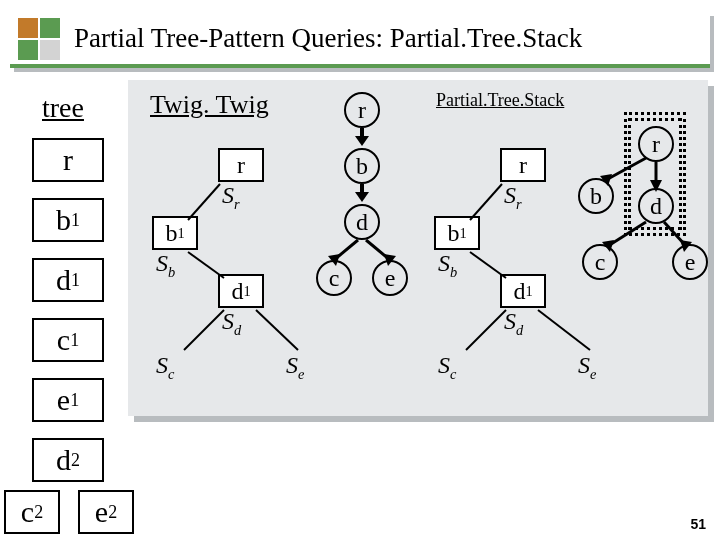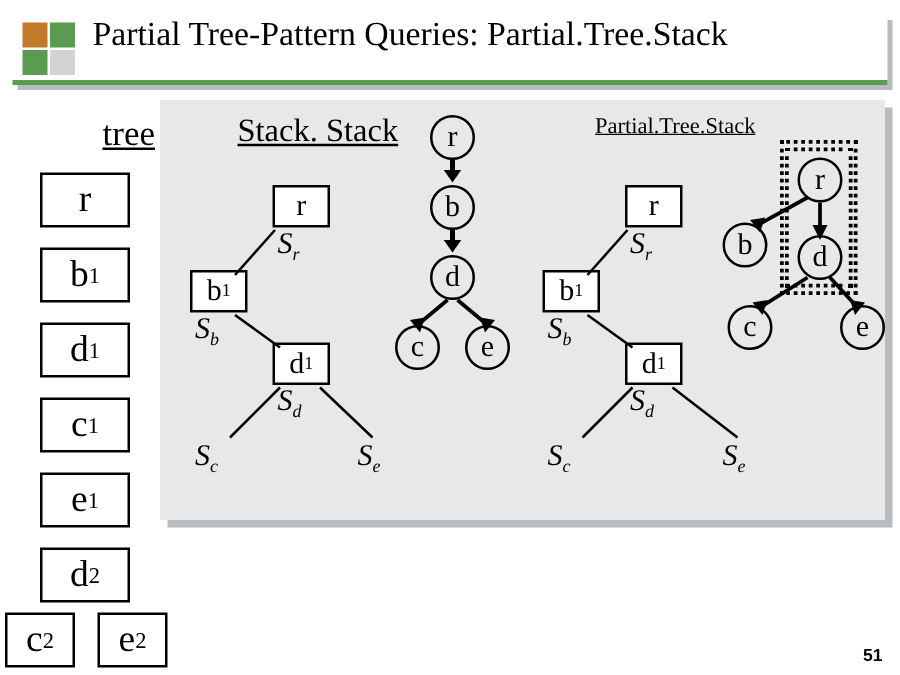--- a/index.html
+++ b/index.html
@@ -21,21 +21,21 @@
   .header-shadow {
     position: absolute; left: 4px; top: 4px;
     width: 100%; height: 100%;
     background: #b8bcbf;
   }
   .header {
     position: absolute; left: 0; top: 0;
     width: 100%; height: 100%;
     background: #fff;
     border-bottom: 4px solid #5b9b51;
-    display: flex; align-items: flex-start;
+    display: flex; align-items: center;
     padding-left: 64px;
     font-size: 27px;
   }
   .logo {
     position: absolute; left: 8px; top: 6px;
     width: 44px; height: 44px;
   }
   .logo div { position: absolute; width: 20px; height: 20px; }
   .sq1 { left: 0; top: 0; background: #c27a2a; }
   .sq2 { left: 22px; top: 0; background: #5b9b51; }
@@ -63,21 +63,20 @@
     position: absolute; left: 0; top: 0;
     width: 100%; height: 100%;
     background: #e6e8ea;
   }
 
   
   .lbl {
     position: absolute;
     font-size: 28px;
     white-space: nowrap;
-    margin-left: 40px;
   }
   .ul { text-decoration: underline; }
   .sub { font-size: 0.6em; vertical-align: sub; }
 
   
   .nodebox {
     position: absolute;
     width: 72px; height: 44px;
     background: #fff;
     border: 2px solid #000;
@@ -188,21 +187,21 @@
 </div>
 <div class="nodebox" style="left:4px;  top:490px; width:56px;">
   <span>c</span>
     <span class="sub">2</span>
 </div>
 <div class="nodebox" style="left:78px; top:490px; width:56px;">
   <span>e</span>
     <span class="sub">2</span>
 </div>
 
-<div class="lbl ul" style="left:150px; top:90px; font-size:26px;">Stack. Stack</div>
+<div class="lbl ul" style="left:150px; top:90px; font-size:26px;">Twig. Twig</div>
 <div class="lbl ul" style="left:436px; top:90px; font-size:18px;">Partial.Tree.Stack</div>
 
 <div class="cell" style="left:218px; top:148px;">
   <span>r</span>
 </div>
 <div class="stacklbl" style="left:222px; top:182px;">
   <span>S</span><span class="sub">r</span>
 </div>
 
 <div class="cell" style="left:152px; top:216px;">

